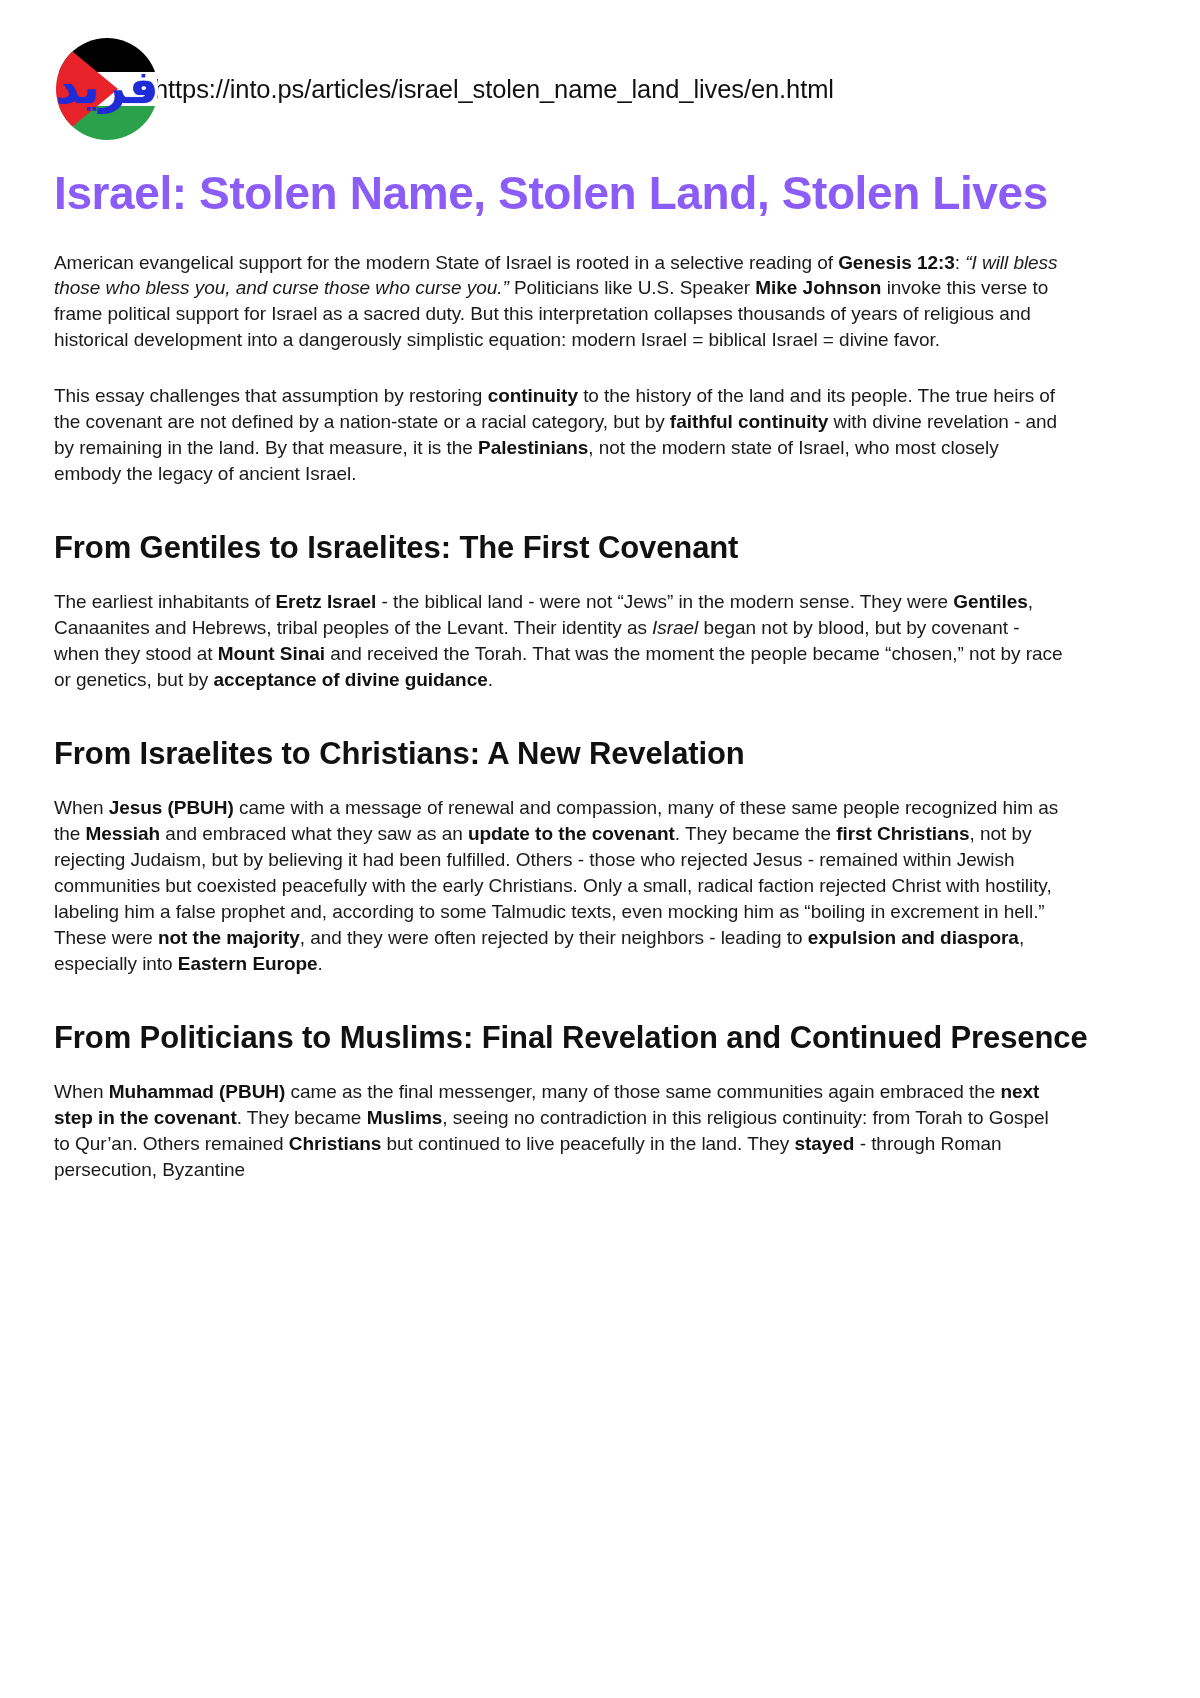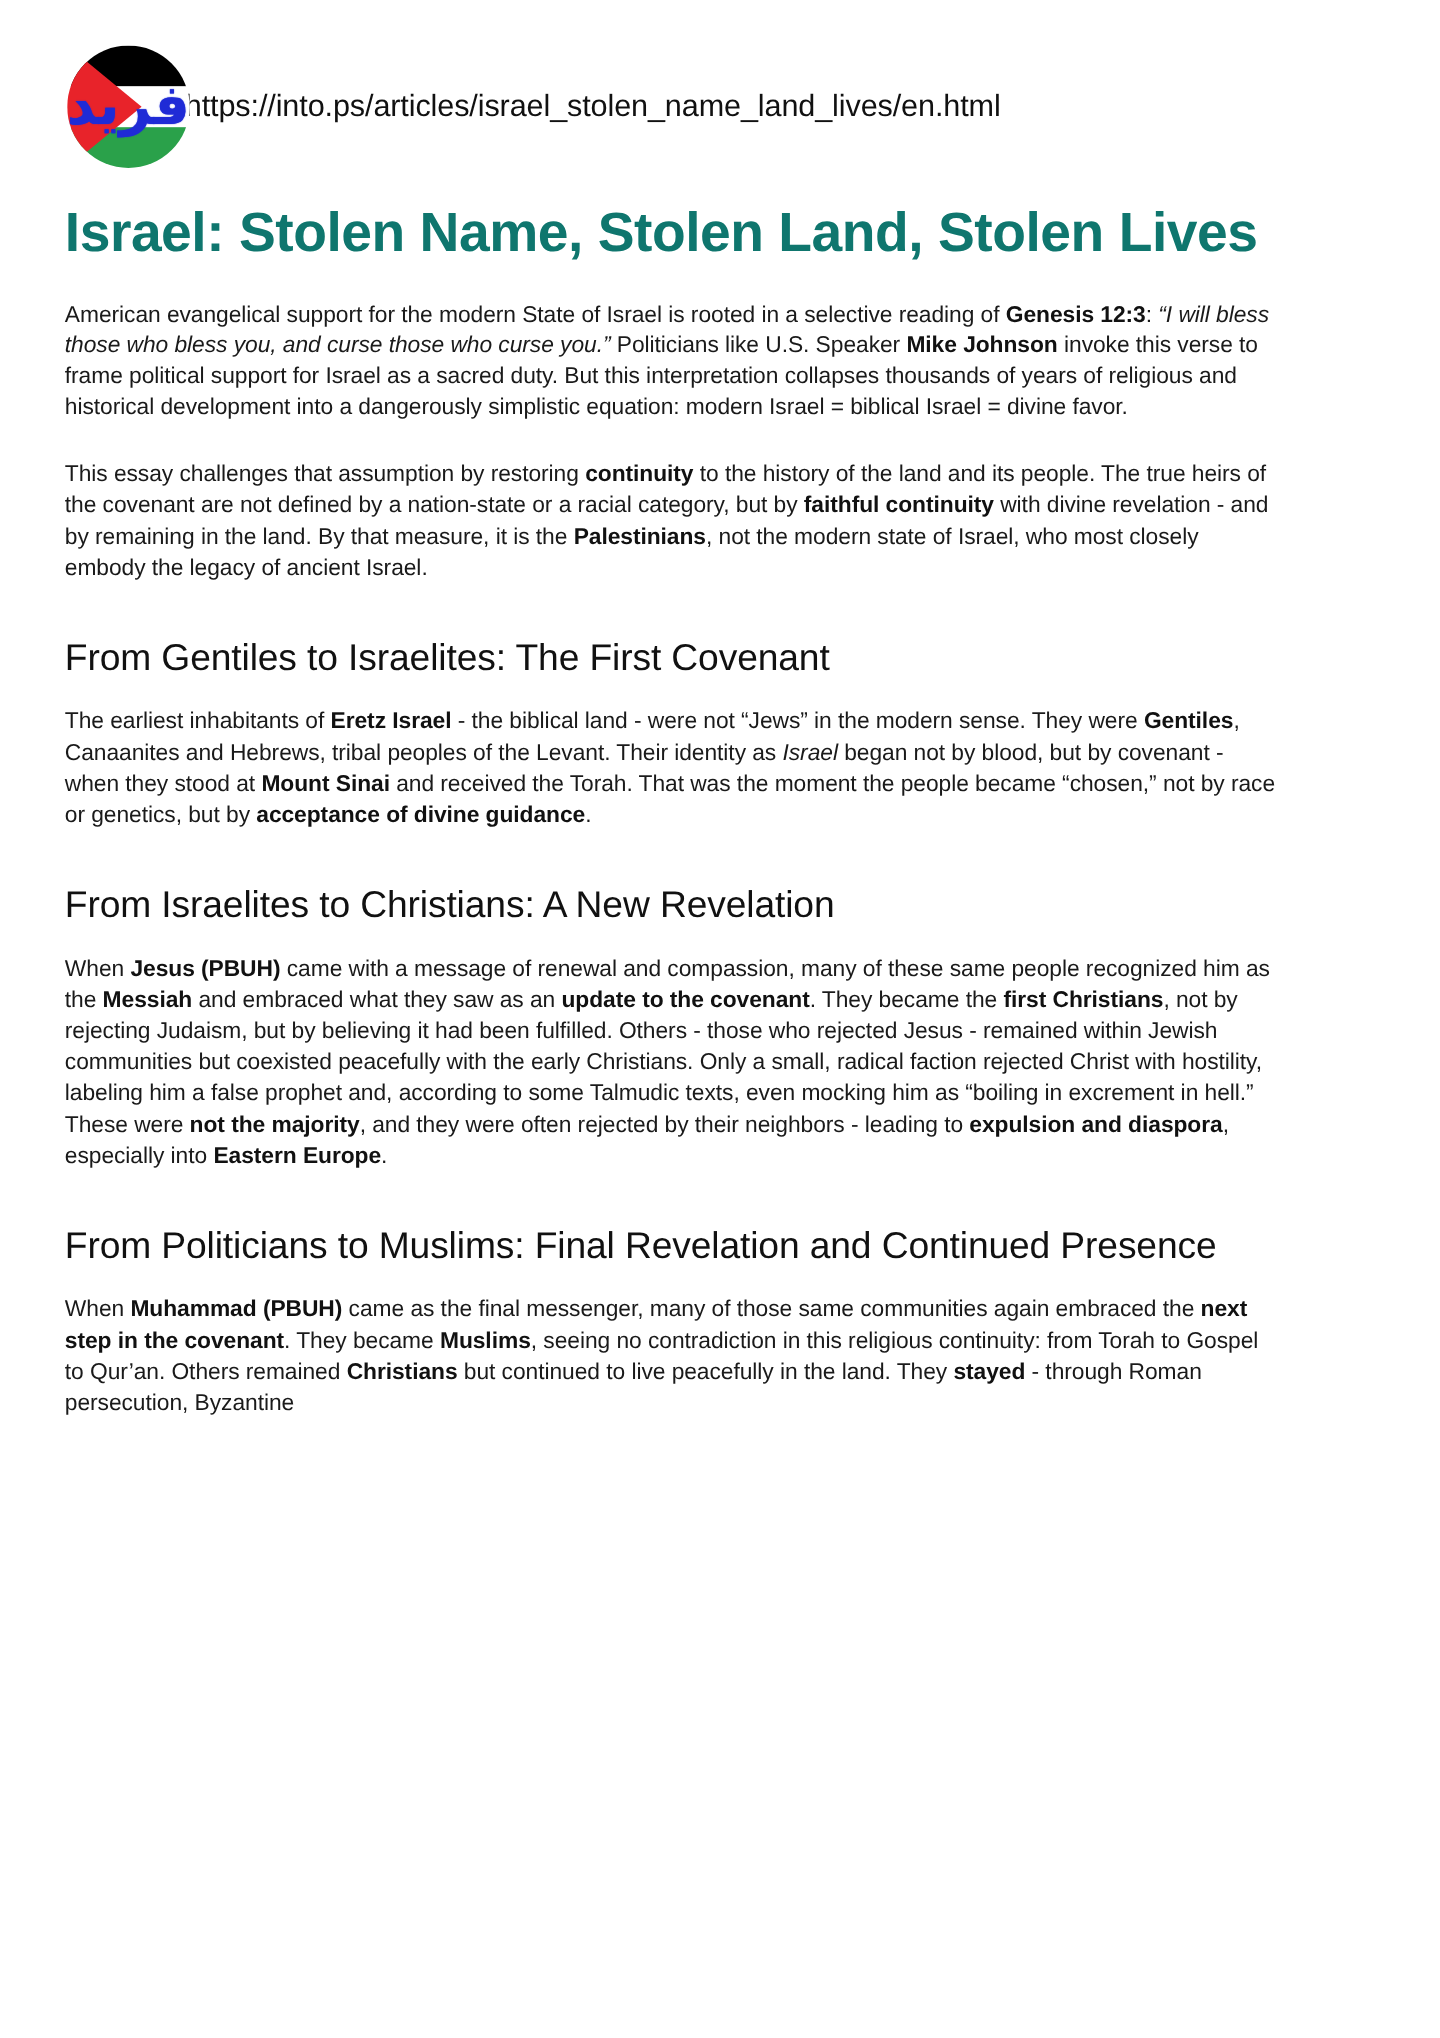--- a/index.html
+++ b/index.html
@@ -99,26 +99,26 @@
 
   
   .article { padding: 0 0 0 2px; }
 
   h1.article-title {
     font-size: 46px;
     font-weight: bold;
     letter-spacing: -0.4px;
     line-height: 1.12;
     margin: 24px 0 30px 0;
-    color: #0f766e;
+    color: #8b5cf6;
   }
 
   h2.section-title {
     font-size: 31px;
-    font-weight: normal;
+    font-weight: bold;
     line-height: 1.24;
     letter-spacing: -0.1px;
     margin: 42px 0 22px 0;
     color: #111111;
   }
 
   p.body-text {
     font-size: 19px;
     line-height: 1.365;
     margin: 0 12px 30px 0;

